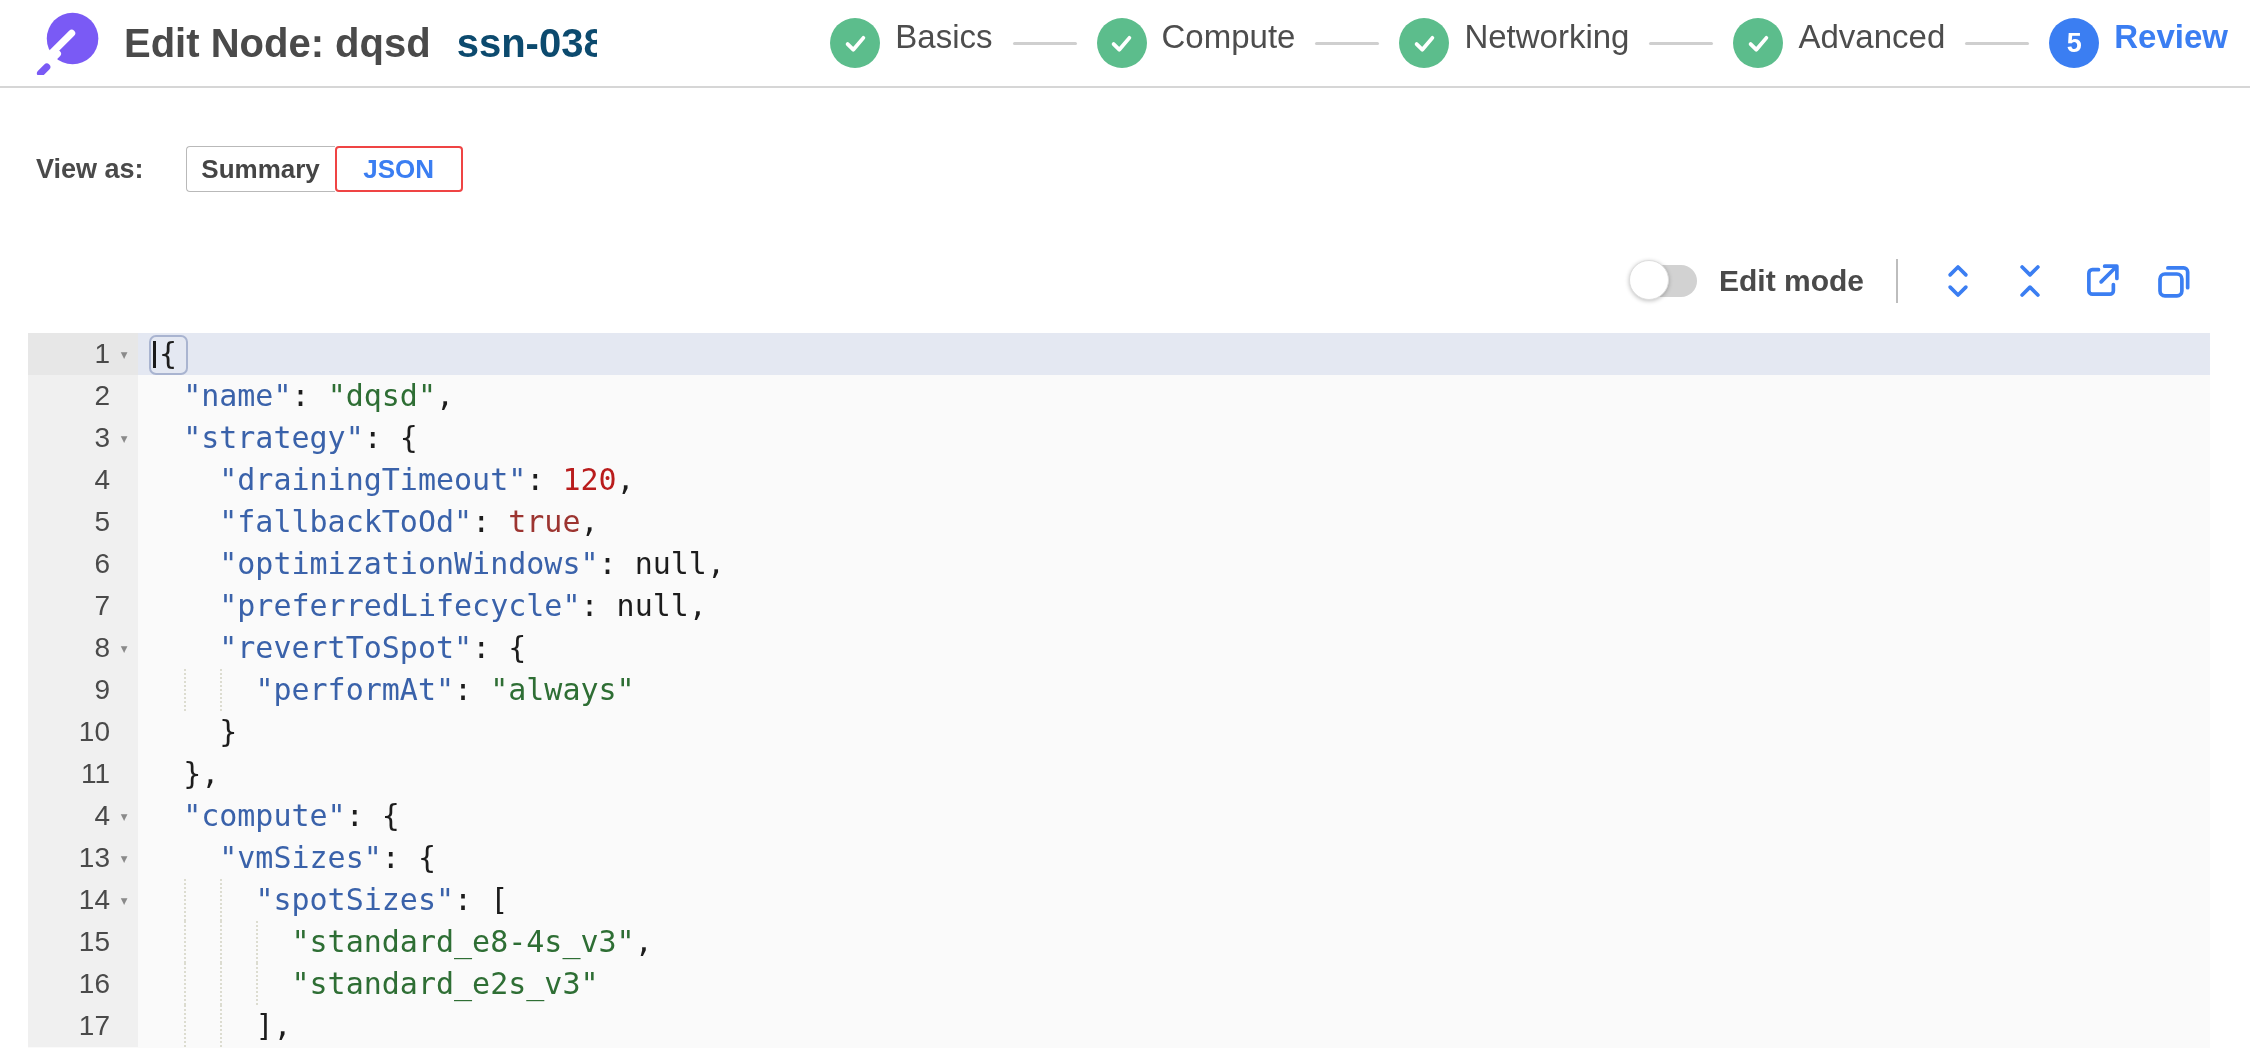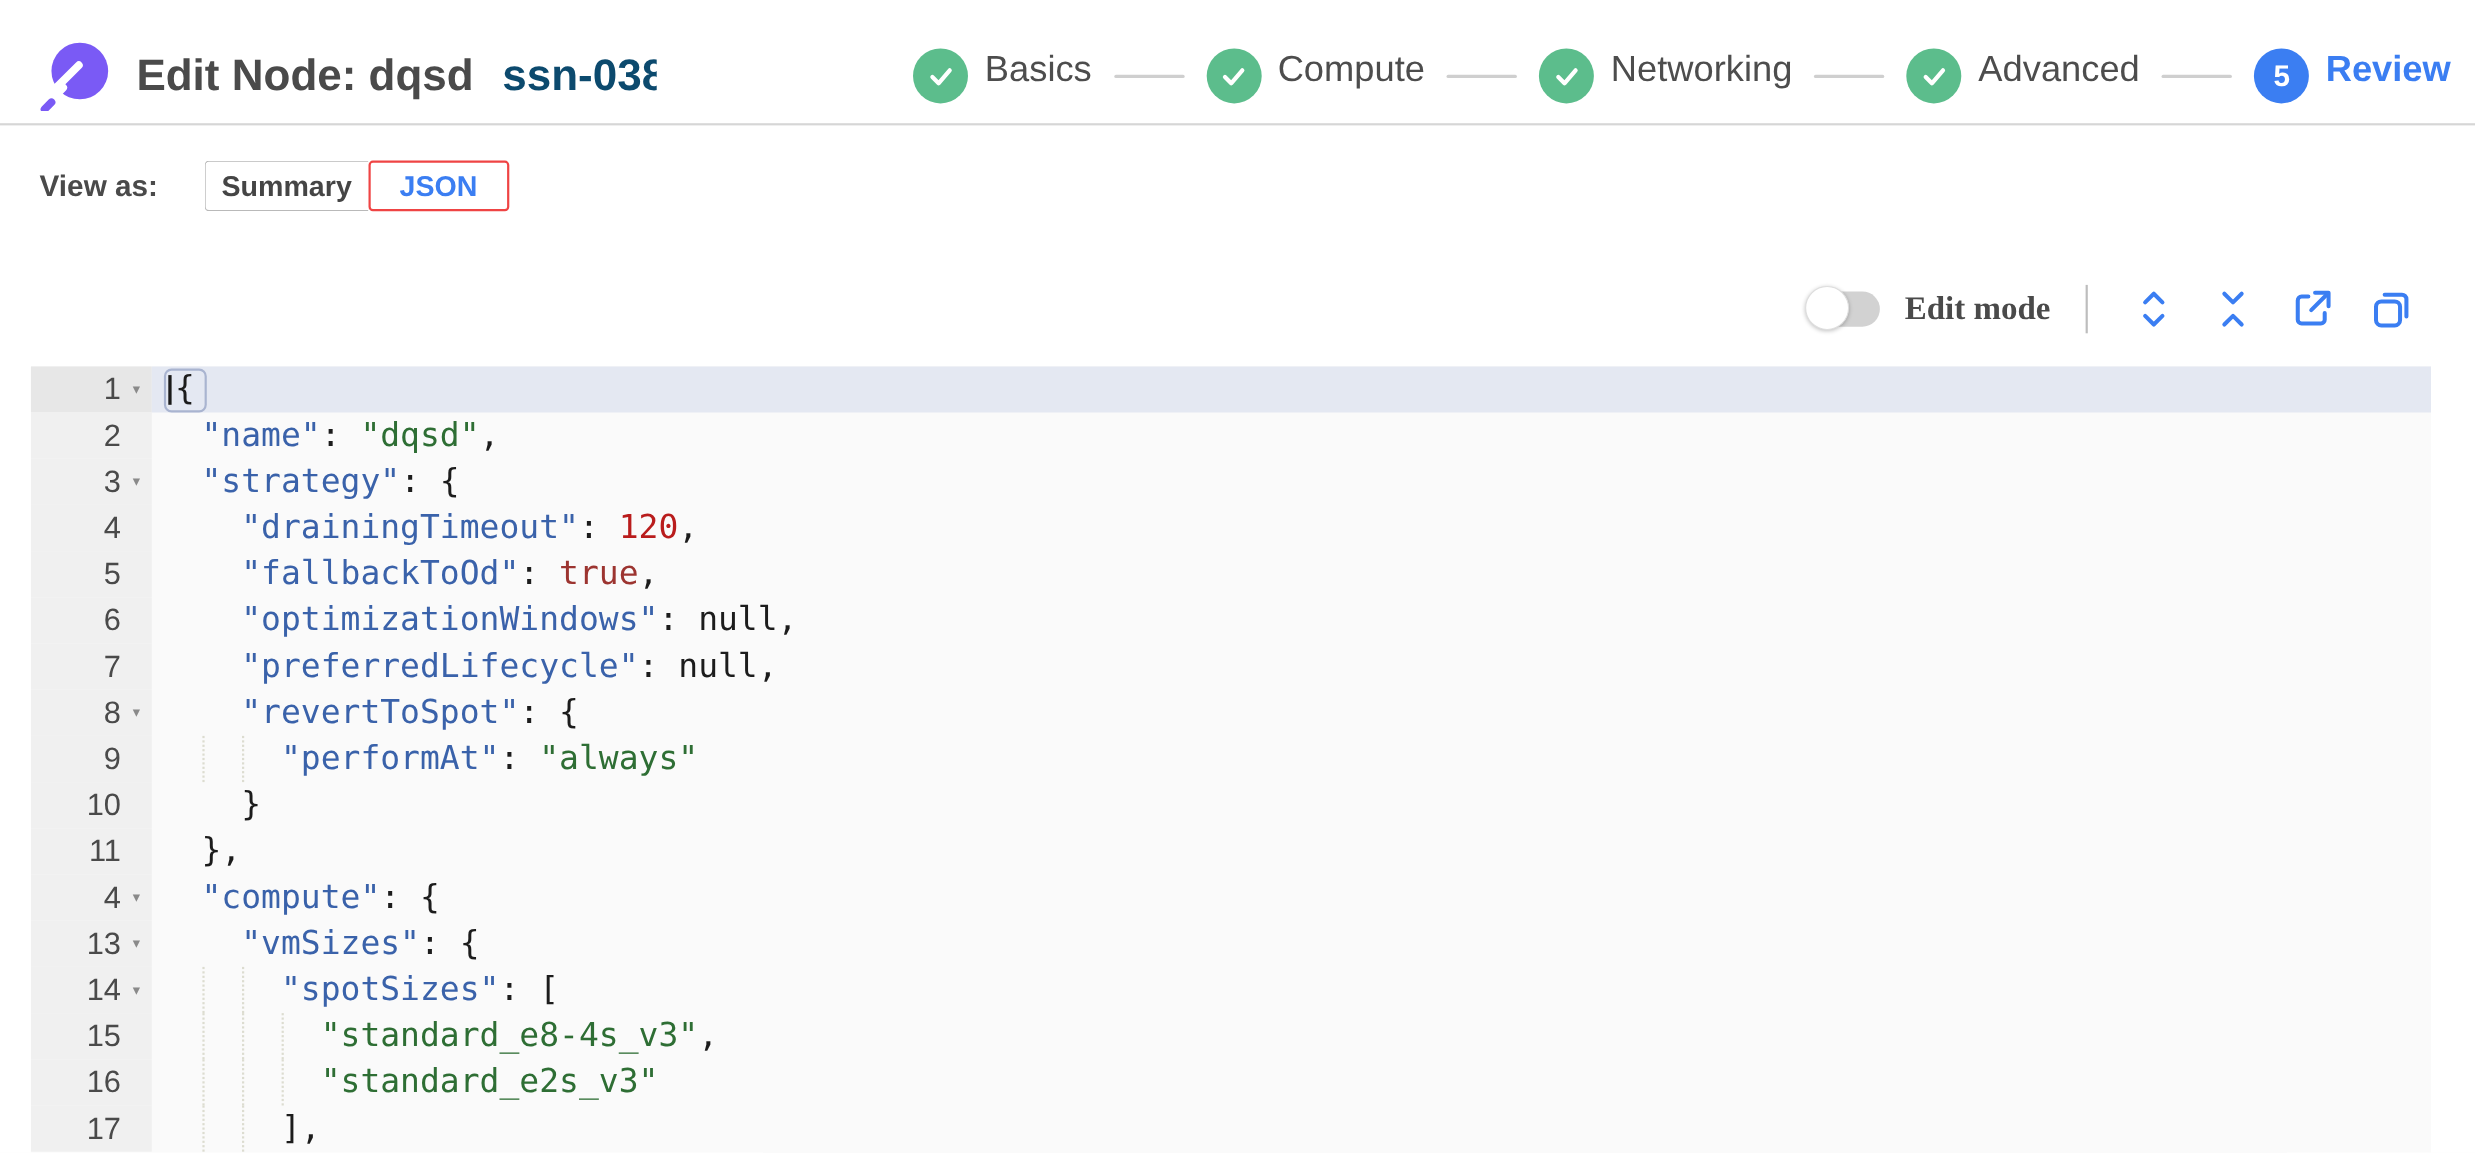--- a/index.html
+++ b/index.html
@@ -2,21 +2,21 @@
 <html><head>
 <meta charset="utf-8">
 <style>
   html,body{margin:0;padding:0;}
   body{
     width:2250px;height:1048px;position:relative;background:#fff;overflow:hidden;
     font-family:"Liberation Sans",sans-serif;
   }
   
   .hdr{height:86px;display:flex;align-items:center;padding:0 22px 0 36px;
-    border-bottom:2px solid #d6d6d6;box-sizing:content-box;background:#fff;margin-top:26px;}
+    border-bottom:2px solid #d6d6d6;box-sizing:content-box;background:#fff;}
   .logo{width:66px;height:64px;margin-right:22px;flex-shrink:0;}
   .title{font-size:40px;font-weight:700;color:#4a4a4a;white-space:nowrap;flex-shrink:0;}
   .subtitle{font-size:40px;font-weight:700;color:#0c4a6e;margin-left:26px;width:140px;
     overflow:hidden;white-space:nowrap;flex-shrink:0;}
   .stepper{margin-left:auto;display:flex;align-items:center;flex-shrink:0;}
   .step{display:flex;align-items:flex-start;}
   .step-circle{width:50px;height:50px;border-radius:50%;display:flex;align-items:center;
     justify-content:center;margin-right:15px;flex-shrink:0;}
   .step-circle.done{background:#5cbd8c;}
   .step-circle.current{background:#3b7ef2;}
@@ -30,21 +30,21 @@
   .seg{display:flex;align-items:center;}
   .seg-btn{height:46px;box-sizing:border-box;display:flex;align-items:center;justify-content:center;
     font-size:26px;font-weight:700;background:#fff;cursor:pointer;}
   .seg-btn.plain{border:1px solid #b9b9b9;border-right:none;border-radius:4px 0 0 4px;color:#454545;width:149px;}
   .seg-btn.selected{border:2px solid #ef4444;border-radius:4px;color:#3b7ef2;width:128px;position:relative;z-index:1;}
   
   .toolbar{position:absolute;top:252px;right:40px;height:58px;display:flex;align-items:center;}
   .toggle{width:64px;height:32px;background:#d2d2d2;border-radius:16px;position:relative;margin-right:22px;cursor:pointer;}
   .knob{width:40px;height:40px;background:#fff;border:1px solid #dedede;border-radius:50%;
     position:absolute;left:-4px;top:-5px;box-shadow:0 1px 4px rgba(0,0,0,.25);box-sizing:border-box;}
-  .em-label{font-size:30px;font-weight:600;color:#4a4a4a;font-family:Liberation Serif, serif;}
+  .em-label{font-size:30px;font-weight:600;color:#4a4a4a;}
   .tdivider{width:2px;height:44px;background:#bdbdbd;margin:0 24px 0 32px;}
   .tool-btn{margin:0 15px;display:flex;align-items:center;cursor:pointer;}
   .tool-btn svg{width:42px;height:42px;stroke:#3b7ef2;fill:none;stroke-width:2.1;
     stroke-linecap:round;stroke-linejoin:round;}
   
   .editor{position:absolute;left:28px;right:40px;top:333px;bottom:0;background:#fafafa;
     overflow:hidden;font-family:"DejaVu Sans Mono",monospace;}
   .row{display:flex;height:42px;line-height:42px;}
   .gutter{width:110px;flex-shrink:0;background:#f0f0f0;display:flex;align-items:center;box-sizing:border-box;}
   .ln{flex:1;text-align:right;font-size:28px;color:#4a4a4a;font-family:"Liberation Sans",sans-serif;}

